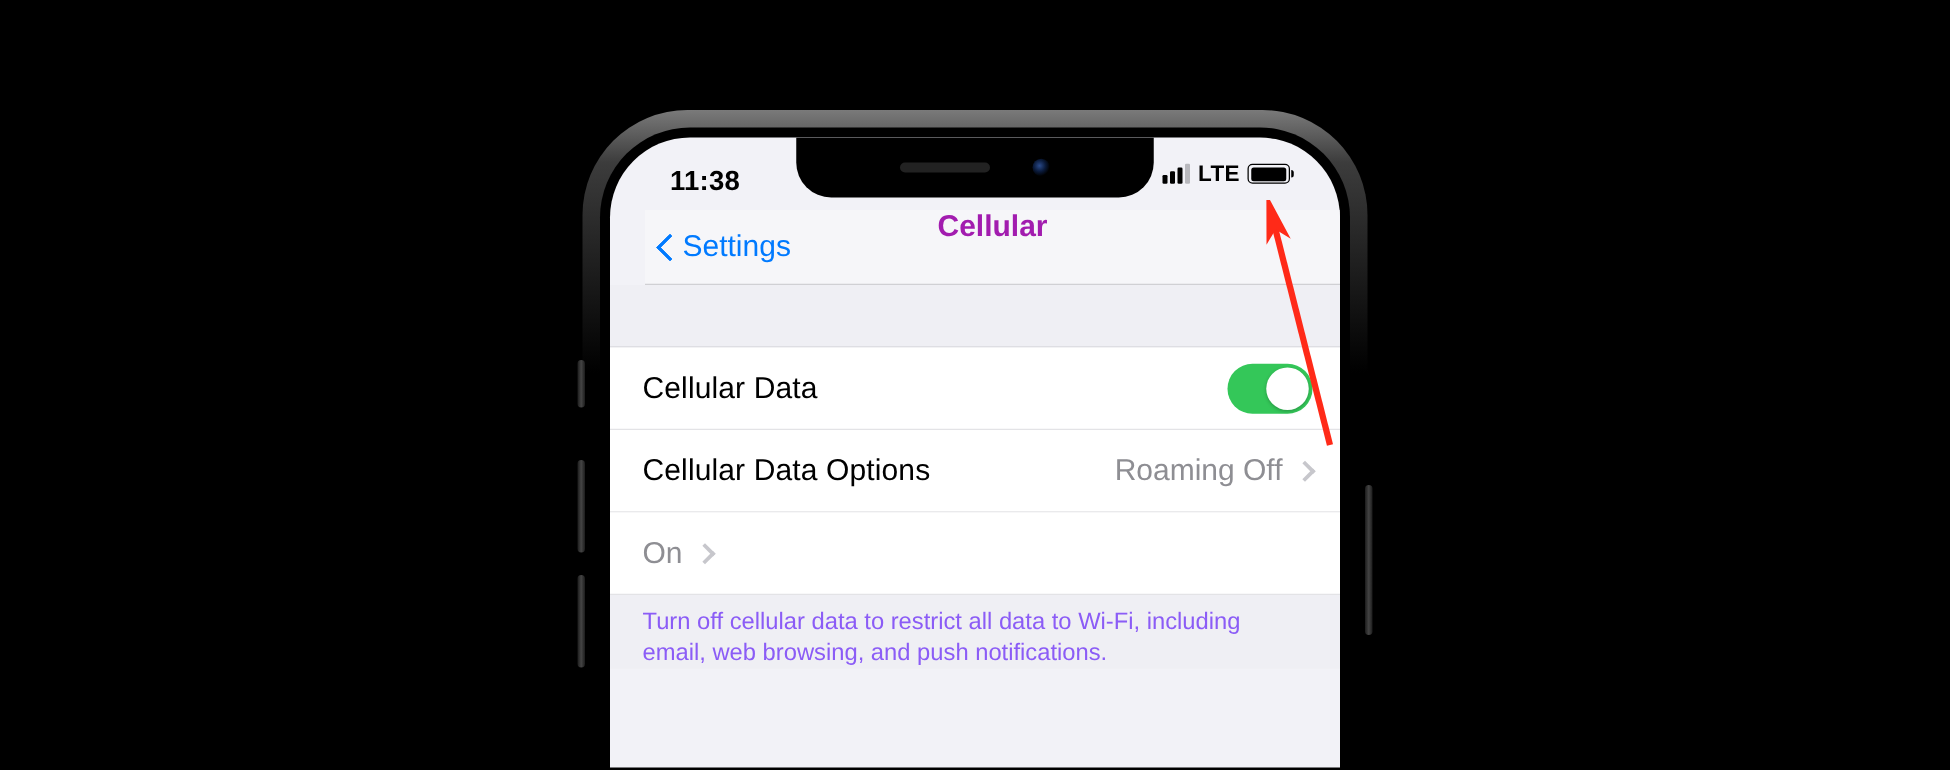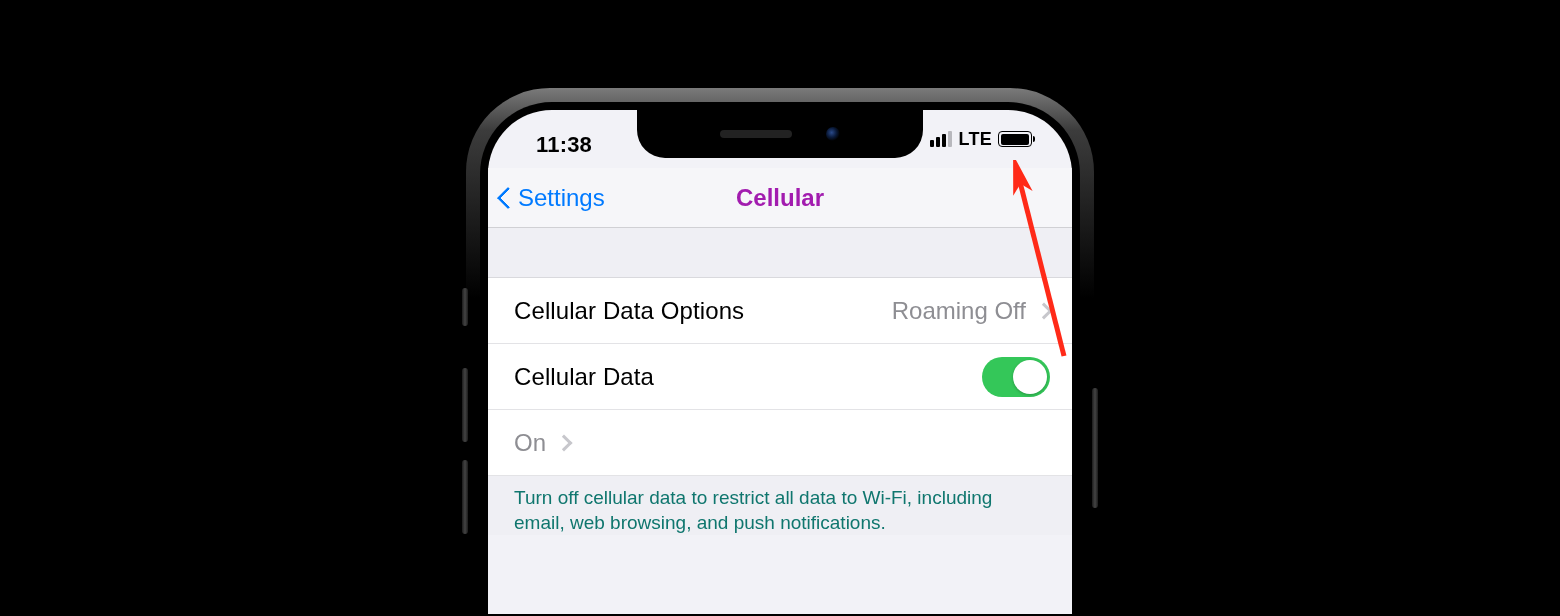--- a/index.html
+++ b/index.html
@@ -57,40 +57,40 @@
   .signal span:nth-child(1){height:7px;}
   .signal span:nth-child(2){height:10px;}
   .signal span:nth-child(3){height:13px;}
   .signal span:nth-child(4){height:16px;background:#b8b8bd;}
   .net-label{font-size:18px;font-weight:600;color:#000;letter-spacing:0.3px;}
   .battery{position:relative;width:34px;height:16px;border:1.5px solid #000;border-radius:4px;}
   .battery::after{content:"";position:absolute;right:-4px;top:4px;width:2.5px;height:6px;background:#000;border-radius:0 2px 2px 0;}
   .battery-fill{position:absolute;left:1.5px;top:1.5px;height:11px;width:28px;background:#000;border-radius:2px;}
 
   
-  .nav-bar{position:relative;height:60px;display:flex;align-items:center;justify-content:center;border-bottom:1px solid #d0d0d4;background:#f6f6f9;}
+  .nav-bar{position:relative;height:60px;display:flex;justify-content:center;border-bottom:1px solid #d0d0d4;background:#f6f6f9;margin-left:28px;}
   .nav-back{position:absolute;left:12px;top:0;height:100%;display:flex;align-items:center;gap:2px;color:#007aff;font-size:24px;}
   .chev-left{width:16px;height:16px;border-left:3.5px solid #007aff;border-bottom:3.5px solid #007aff;transform:rotate(45deg);border-radius:1px;}
   .nav-title{font-size:24px;font-weight:700;color:#a21caf;}
 
   .spacer{height:50px;background:#efeff4;border-bottom:1px solid #d9d9dd;}
 
   
   .row{display:flex;align-items:center;justify-content:space-between;height:66px;padding:0 22px 0 26px;background:#fff;border-bottom:1px solid #e3e3e6;}
   .row-label{font-size:24px;color:#000;letter-spacing:0.1px;}
   .row-right{display:flex;align-items:center;gap:12px;}
   .row-value{font-size:24px;color:#8e8e93;}
   .chev-right{width:12px;height:12px;border-top:3px solid #c7c7cc;border-right:3px solid #c7c7cc;transform:rotate(45deg);}
 
   
   .toggle{position:relative;width:68px;height:40px;background:#34c759;border-radius:20px;}
   .toggle-knob{position:absolute;right:3px;top:3px;width:34px;height:34px;background:#fff;border-radius:50%;box-shadow:0 1px 3px rgba(0,0,0,0.25);}
 
   
-  .footer-text{padding:10px 26px 0 26px;font-size:19px;line-height:1.3;color:#0f766e;background:#efeff4;}
+  .footer-text{padding:10px 26px 0 26px;font-size:19px;line-height:1.3;color:#8b5cf6;background:#efeff4;}
 
   
   .arrow{position:absolute;pointer-events:none;z-index:10;}
 </style>
 </head>
 <body>
 
 <div class="phone">
   <div class="side-btn side-left-1"></div>
   <div class="side-btn side-left-2"></div>
@@ -125,31 +125,31 @@
         <div class="nav-back">
           <span class="chev-left"></span>
           <span>Settings</span>
         </div>
         <div class="nav-title">Cellular</div>
       </div>
 
       <div class="spacer"></div>
 
       <div class="row">
+        <div class="row-label">Cellular Data</div>
+        <div class="toggle">
+          <div class="toggle-knob"></div>
+        </div>
+      </div>
+
+      <div class="row">
         <div class="row-label">Cellular Data Options</div>
         <div class="row-right">
           <div class="row-value">Roaming Off</div>
           <span class="chev-right"></span>
-        </div>
-      </div>
-
-      <div class="row">
-        <div class="row-label">Cellular Data</div>
-        <div class="toggle">
-          <div class="toggle-knob"></div>
         </div>
       </div>
 
       <div class="row">
         <div class="row-right">
           <div class="row-value">On</div>
           <span class="chev-right"></span>
         </div>
       </div>
 

